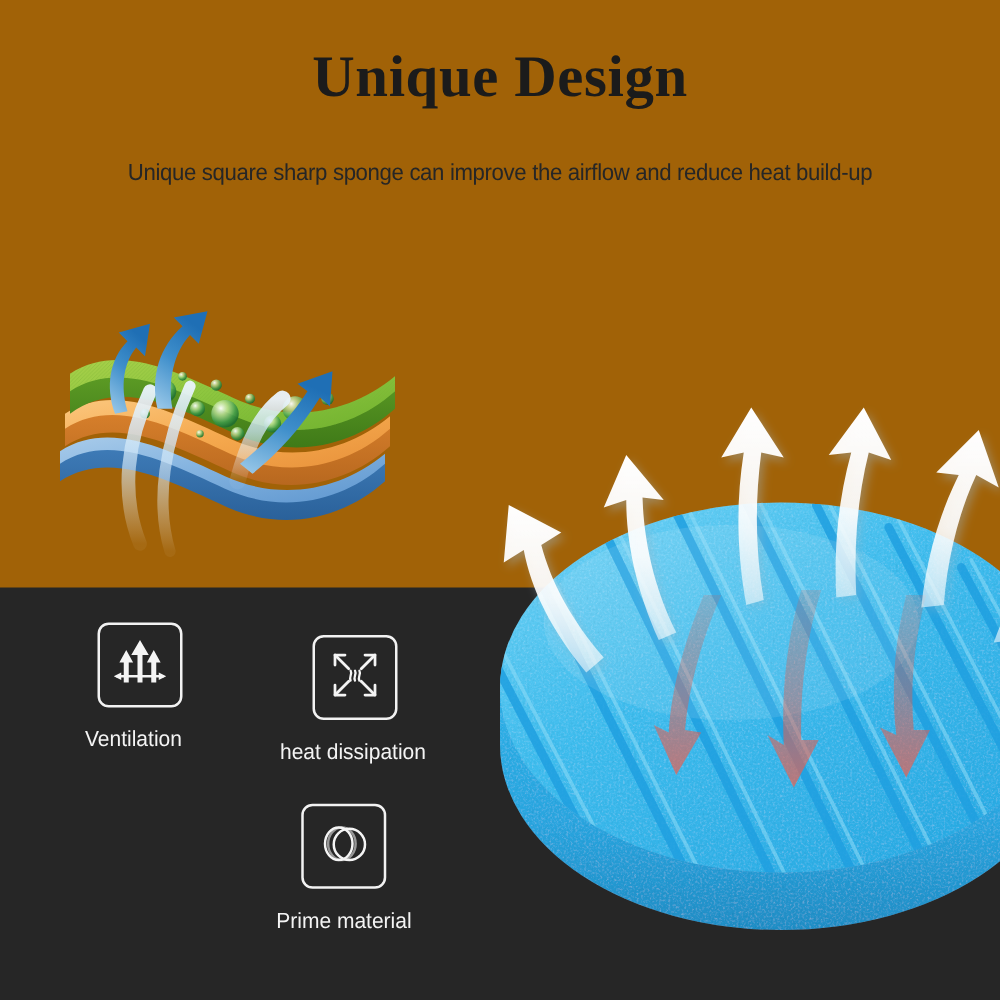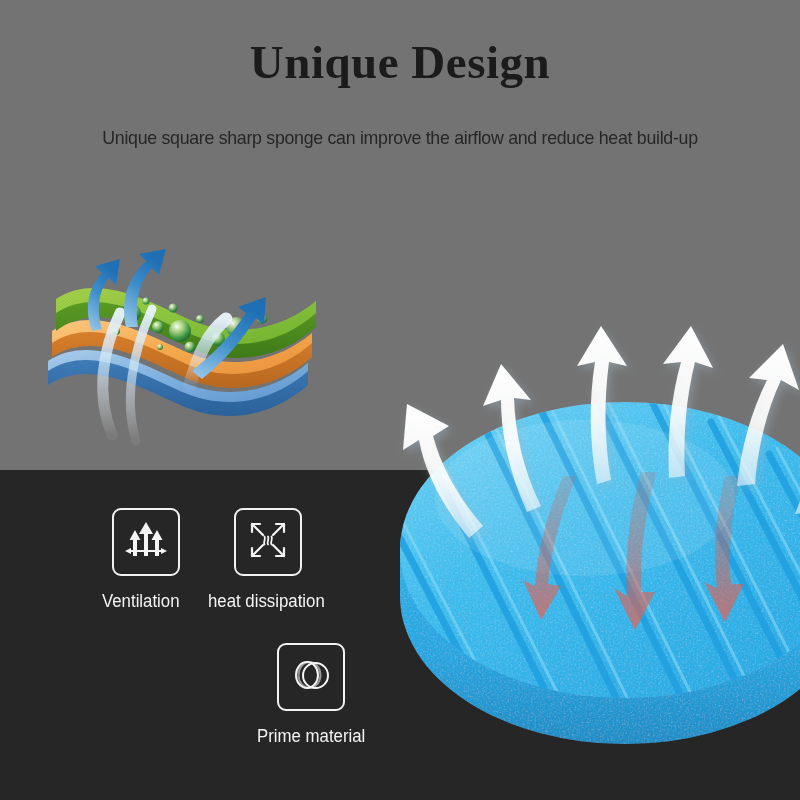--- a/index.html
+++ b/index.html
@@ -5,21 +5,21 @@
   html, body {
     margin: 0;
     padding: 0;
     background: #ffffff;
   }
   #page {
     position: relative;
     width: 800px;
     height: 800px;
     overflow: hidden;
-    background: #737373;
+    background: #a16207;
     font-family: "Liberation Sans", sans-serif;
   }
 
   
   .header {
     position: absolute;
     left: 0;
     top: 0;
     width: 800px;
     height: 170px;
@@ -86,24 +86,24 @@
     position: absolute;
     left: 0;
     top: 470px;
     width: 400px;
     height: 330px;
   }
   .feature {
     position: absolute;
     width: 170px;
   }
-  .feature-1 { left: 60px;  top: 38px; margin-left: 34px; }
-  .feature-2 { left: 216px; top: 38px; }
+  .feature-1 { left: 60px;  top: 28px; }
+  .feature-2 { left: 232px; top: 38px; }
   .feature-3 { left: 60px;  top: 173px; }
-  .feature-4 { left: 223px; top: 173px; margin-left: 36px; }
+  .feature-4 { left: 223px; top: 173px; }
 
   .icon-box {
     width: 68px;
     height: 68px;
     box-sizing: border-box;
     border: 2px solid #f2f2f2;
     border-radius: 9px;
     margin-left: 18px;
     display: flex;
     align-items: center;

